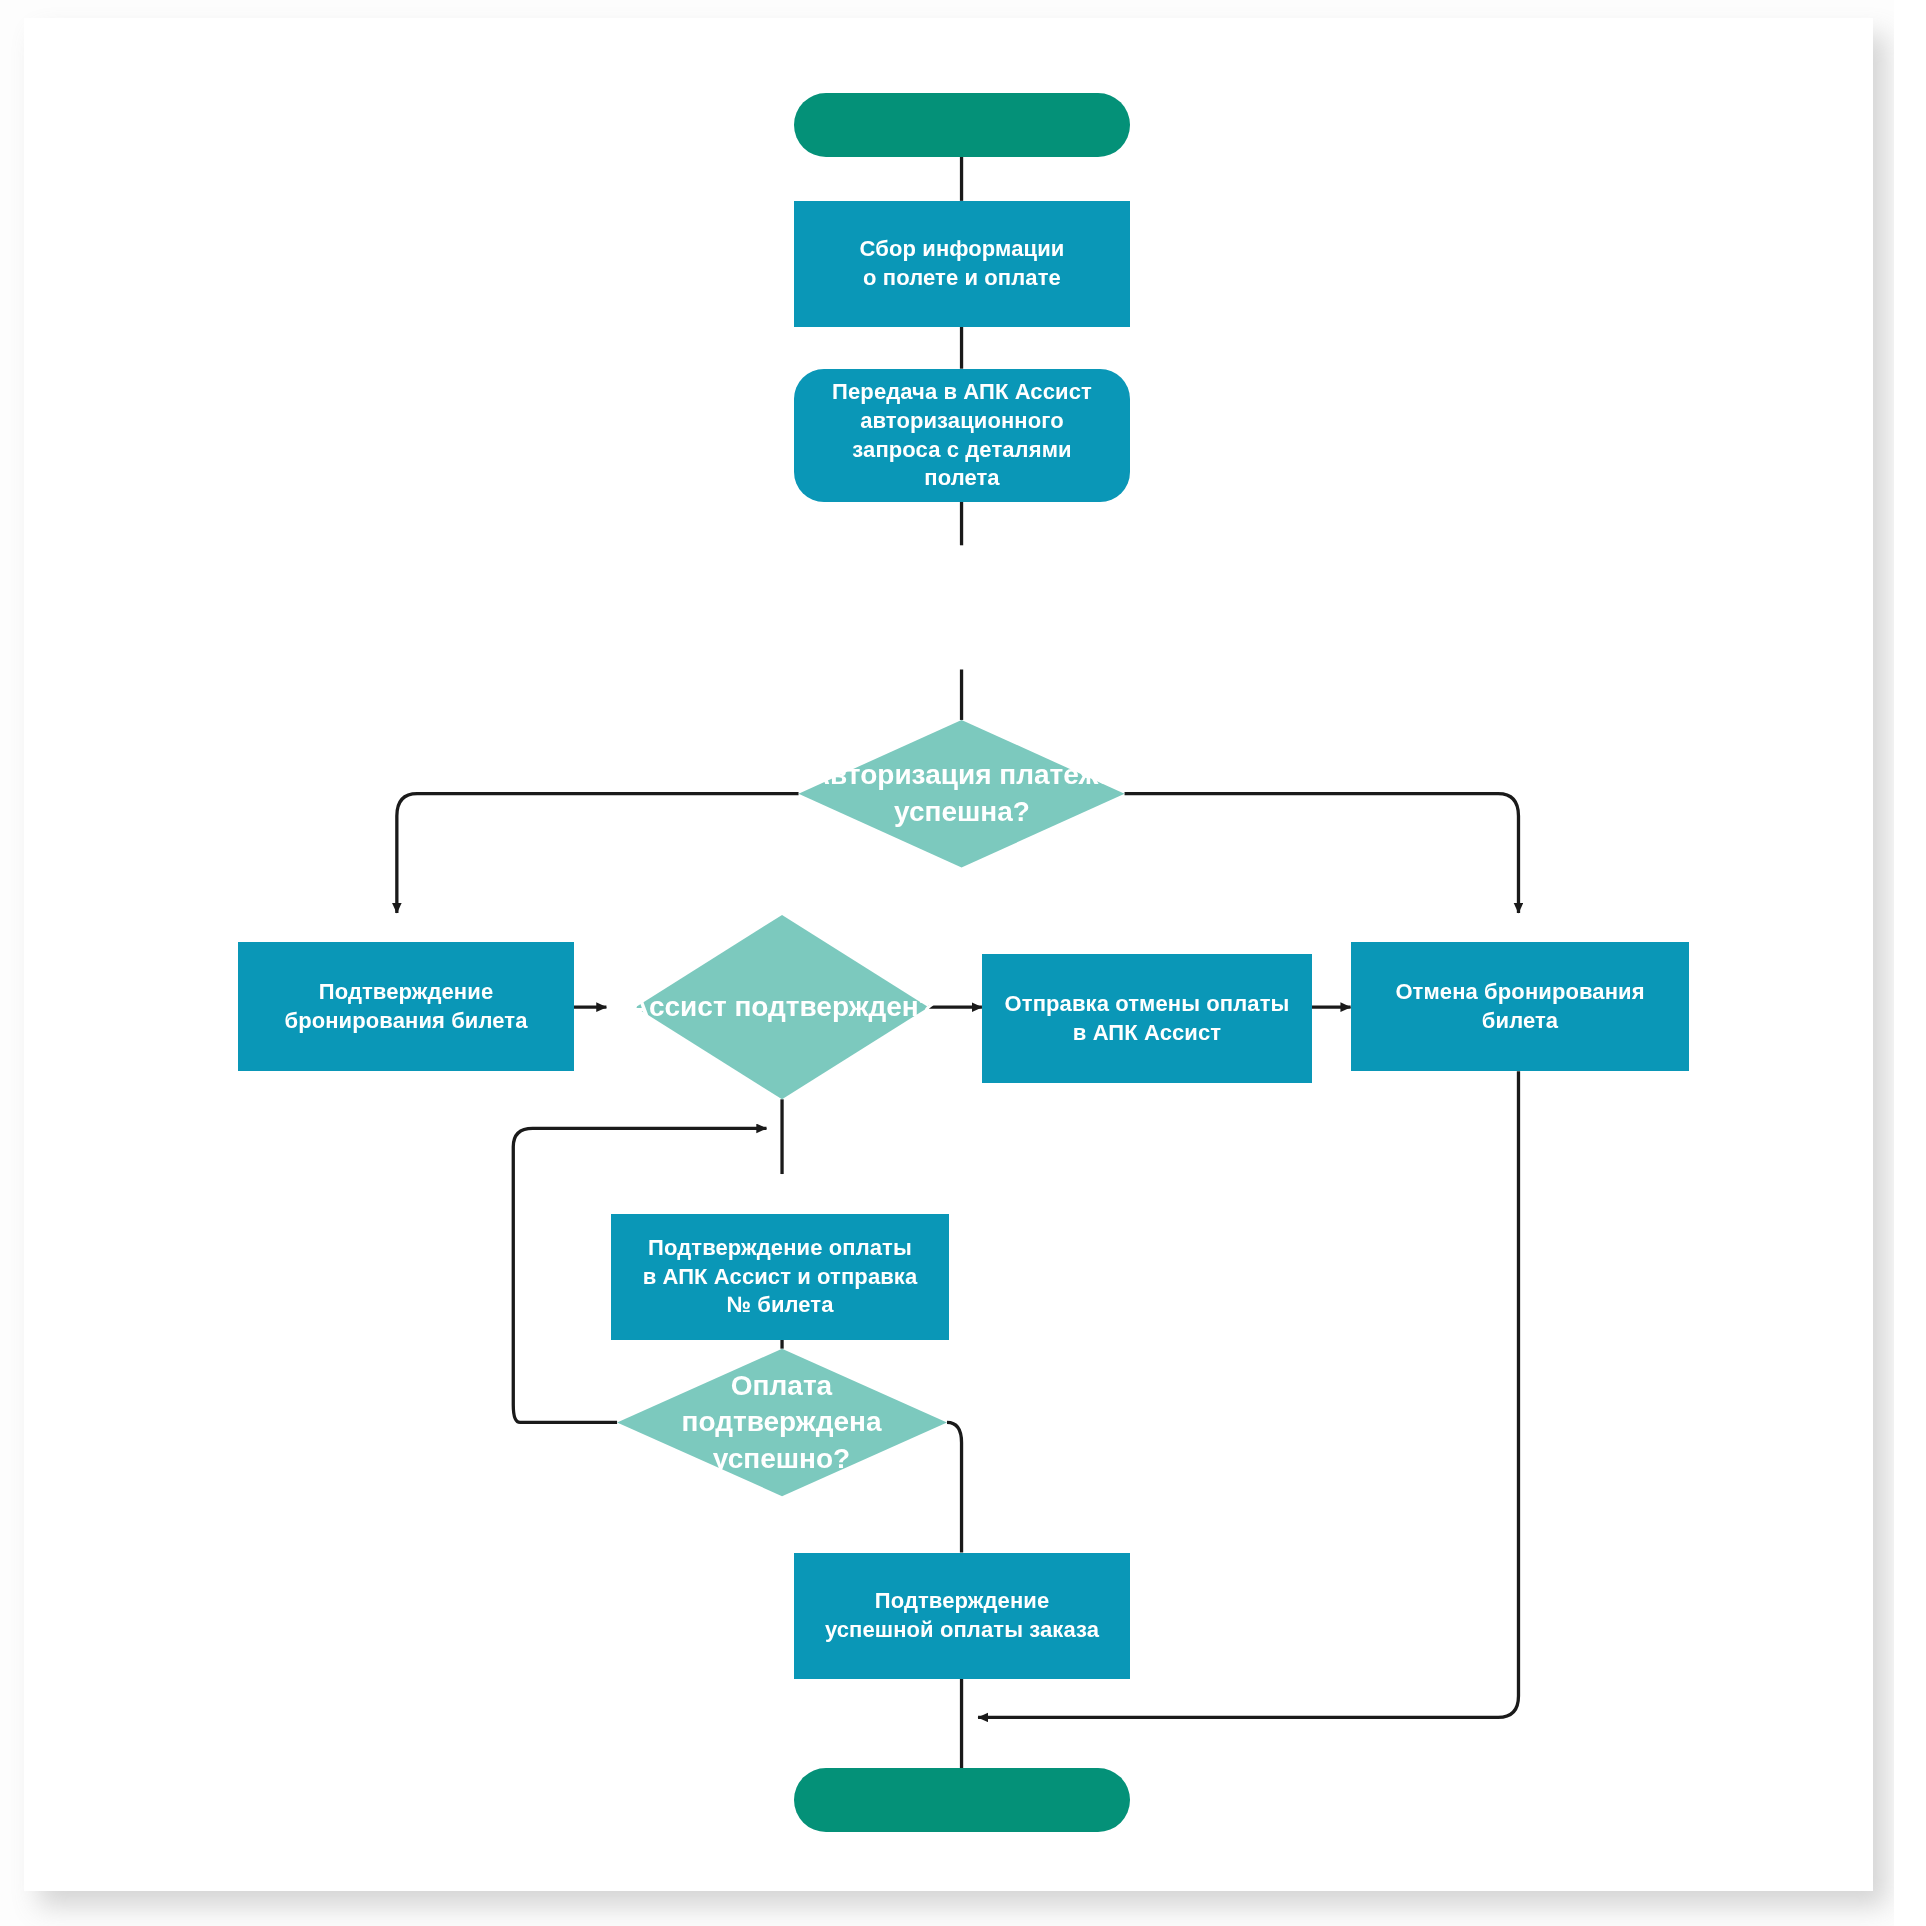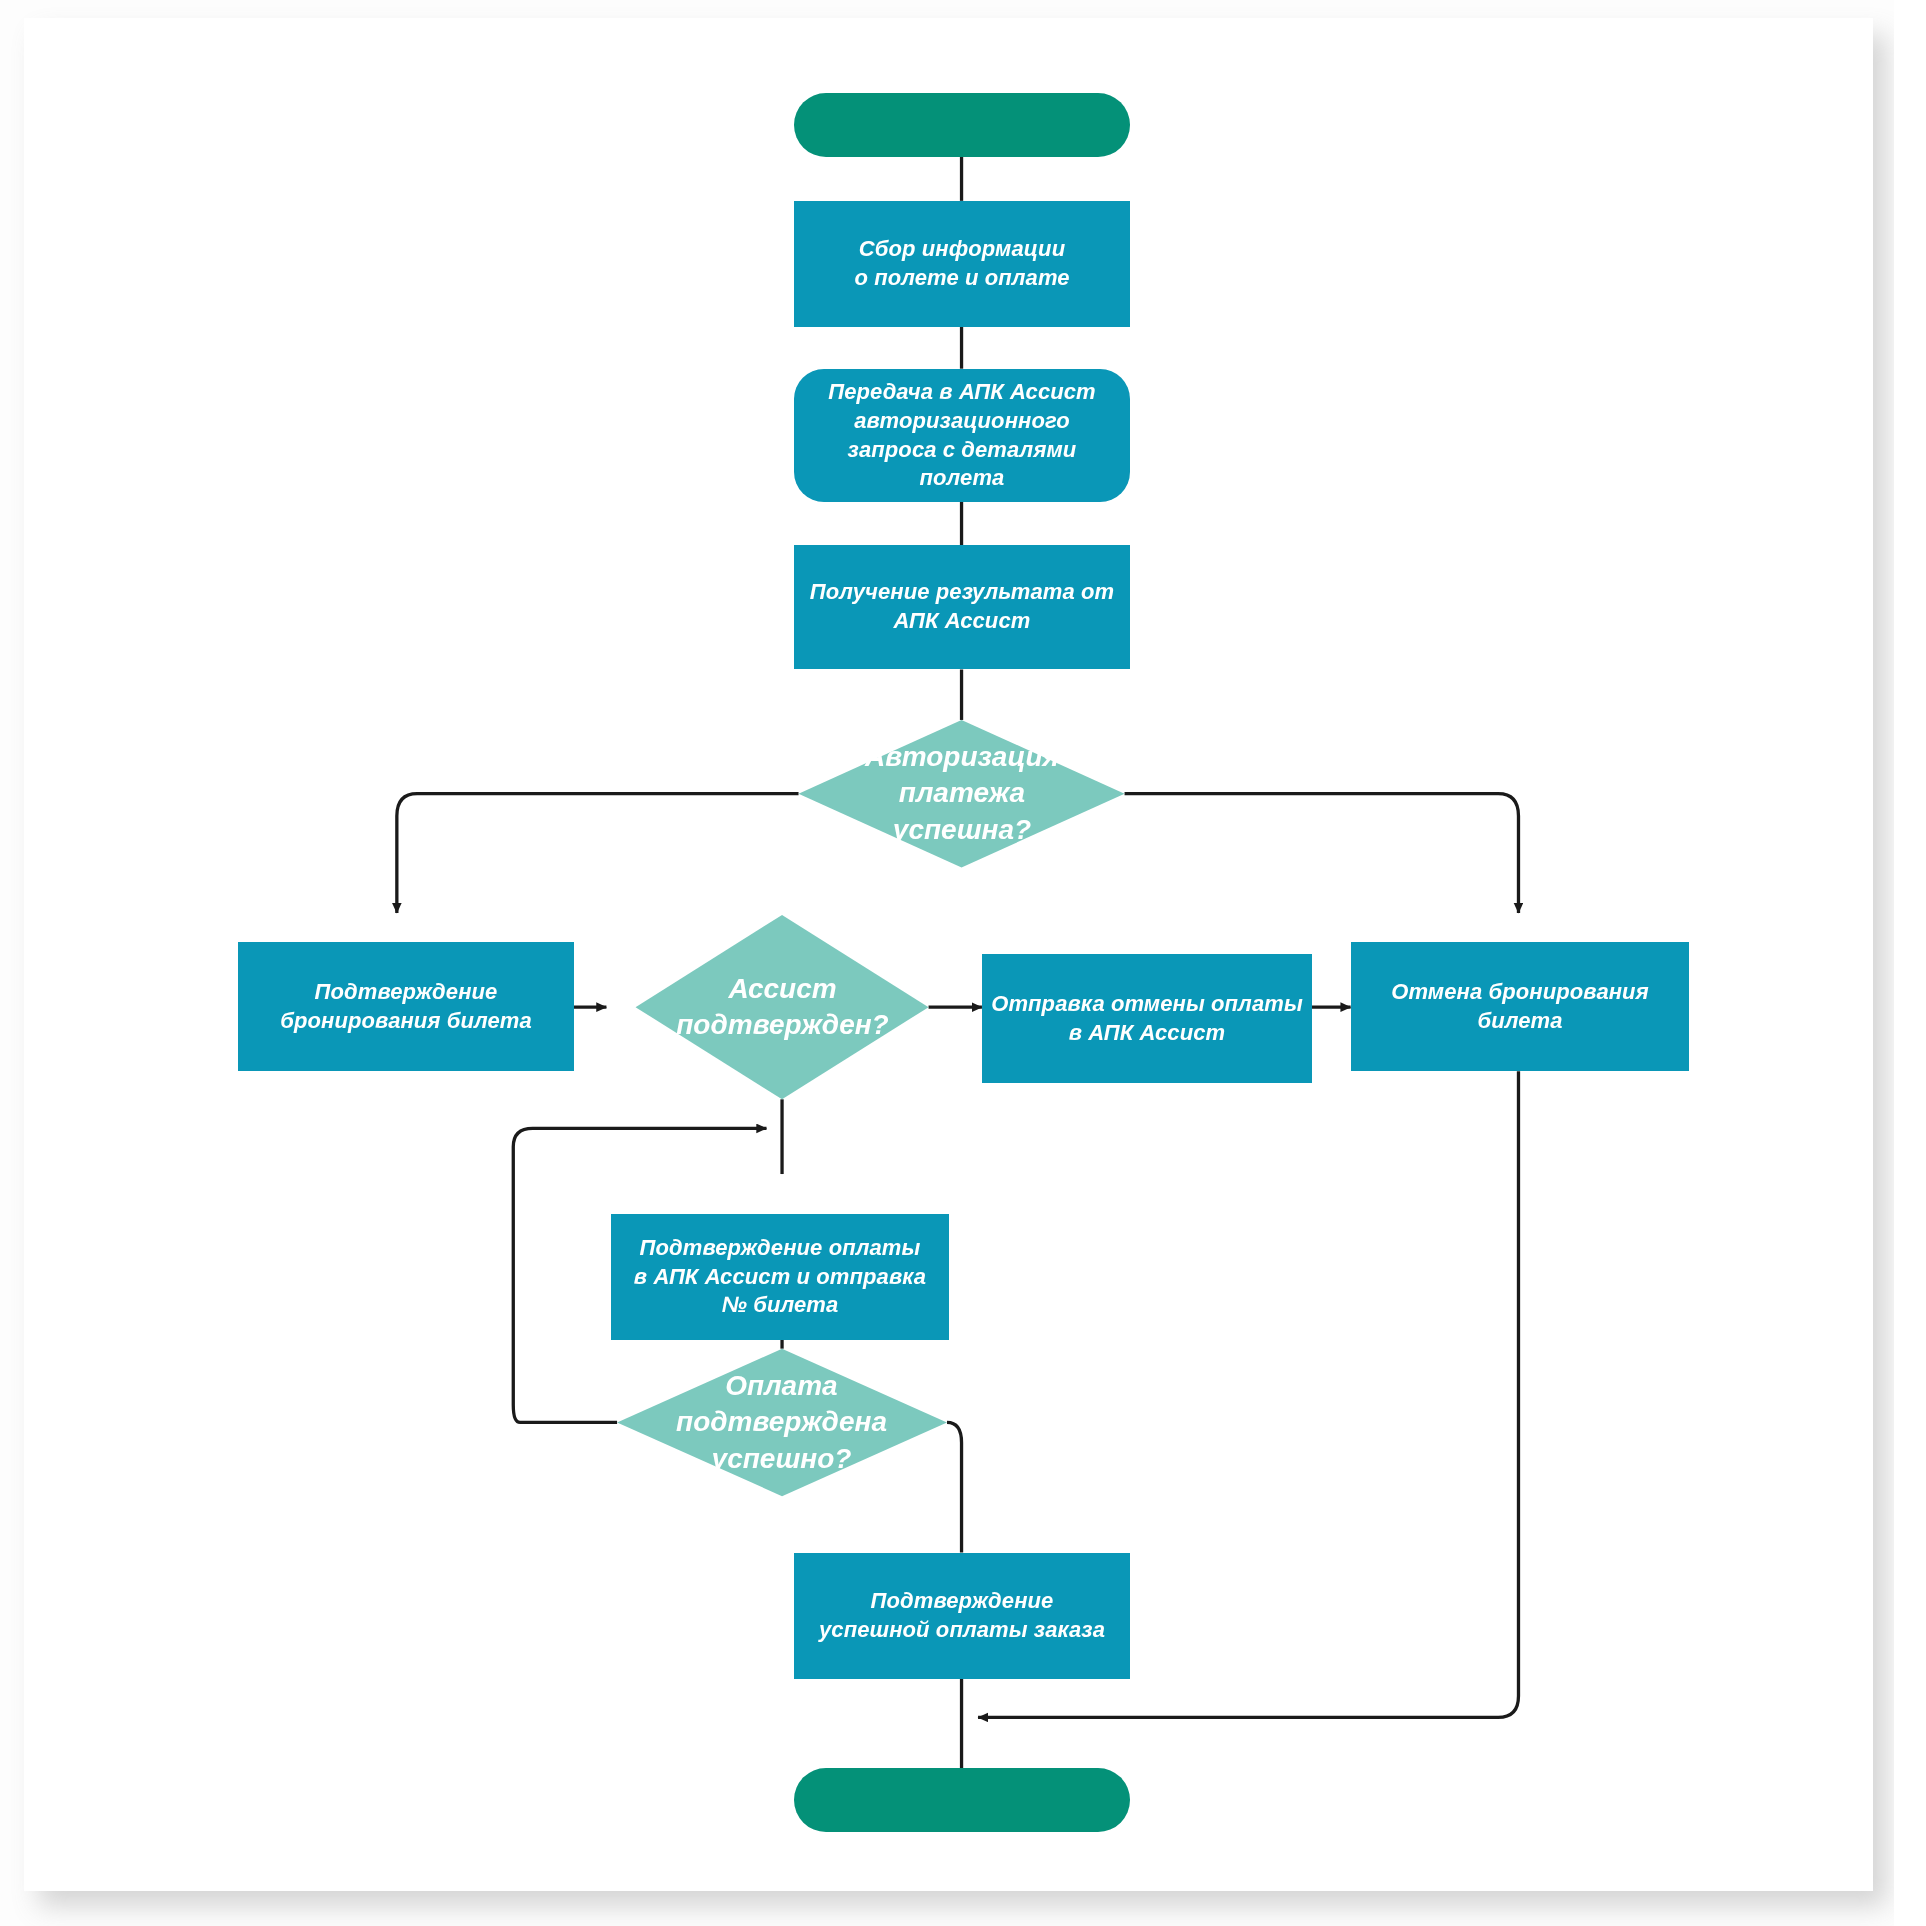--- a/index.html
+++ b/index.html
@@ -1,17 +1,17 @@
 <!DOCTYPE html>
 <html><head>
 <meta charset="utf-8">
 <style>
   html,body{margin:0;padding:0;background:#ffffff;}
   body{width:1926px;height:1926px;font-family:"Liberation Sans",sans-serif;}
-  #page{position:relative;width:1894px;height:1926px;background:#fdfdfd;overflow:hidden;font-style:italic;}
+  #page{position:relative;width:1894px;height:1926px;background:#fdfdfd;overflow:hidden;}
   #card{position:absolute;left:24px;top:17.5px;width:1849px;height:1873px;background:#ffffff;
         box-shadow:13.6px 15.5px 25px rgba(120,120,120,0.30);}
   #canvas{position:absolute;left:0;top:0;width:1926px;height:1926px;}
   .node{position:absolute;display:flex;align-items:center;justify-content:center;text-align:center;
         color:#ffffff;font-weight:bold;line-height:1.30;letter-spacing:0.1px;box-sizing:border-box;}
   .proc{background:#0A97B7;font-size:22px;}
   .term{background:#049178;border-radius:43px;}
   .dlabel{position:absolute;display:flex;align-items:center;justify-content:center;text-align:center;
           color:#ffffff;font-weight:bold;font-size:28px;line-height:1.30;pointer-events:none;}
   svg{position:absolute;left:0;top:0;}
@@ -78,23 +78,20 @@
   </div>
 
   <div class="node proc" style="left: 794px; top: 201px; width: 336px; height: 126px; background: rgb(10, 151, 183);">
     <span>Сбор информации<br>о полете и оплате</span>
   </div>
 
   <div class="node proc" style="left: 794px; top: 369px; width: 336px; height: 133px; background: rgb(10, 151, 183); border-radius: 30px;">
     <span>Передача в АПК Ассист<br>авторизационного<br>запроса с деталями<br>полета</span>
   </div>
 
-  <div class="node proc" style="left: 794px; top: 545px; width: 336px; height: 124px; background: rgb(10, 151, 183);">
-    <span>Получение результата от<br>АПК Ассист</span>
-  </div>
 
   <div class="node proc" style="left: 238px; top: 942px; width: 336px; height: 129px; background: rgb(10, 151, 183);">
     <span>Подтверждение<br>бронирования билета</span>
   </div>
 
   <div class="node proc" style="left: 982px; top: 942px; width: 330px; height: 129px; background: rgb(10, 151, 183); margin-top: 12px;">
     <span>Отправка отмены оплаты<br>в АПК Ассист</span>
   </div>
 
   <div class="node proc" style="left: 1351px; top: 942px; width: 338px; height: 129px; background: rgb(10, 151, 183);">

